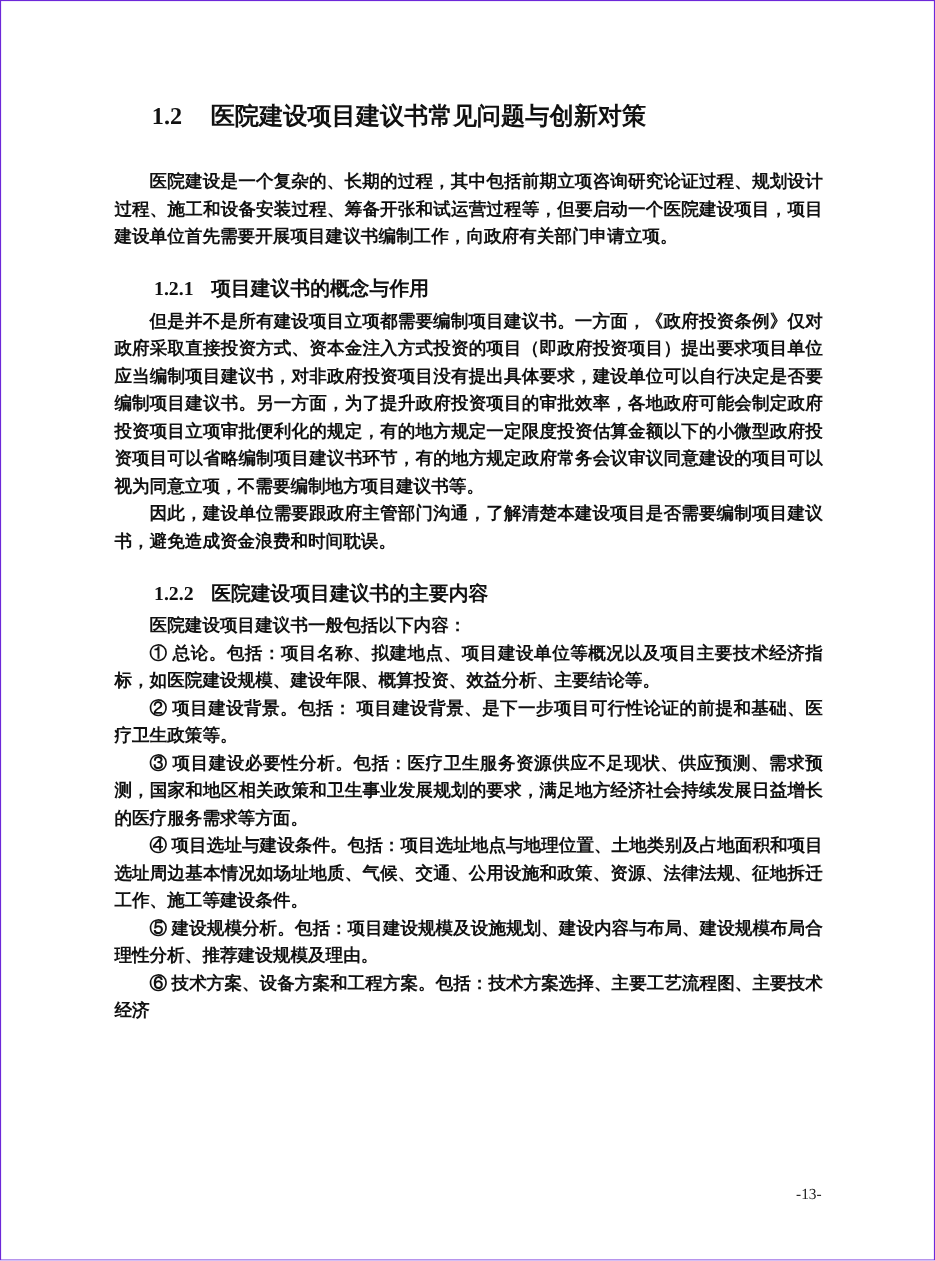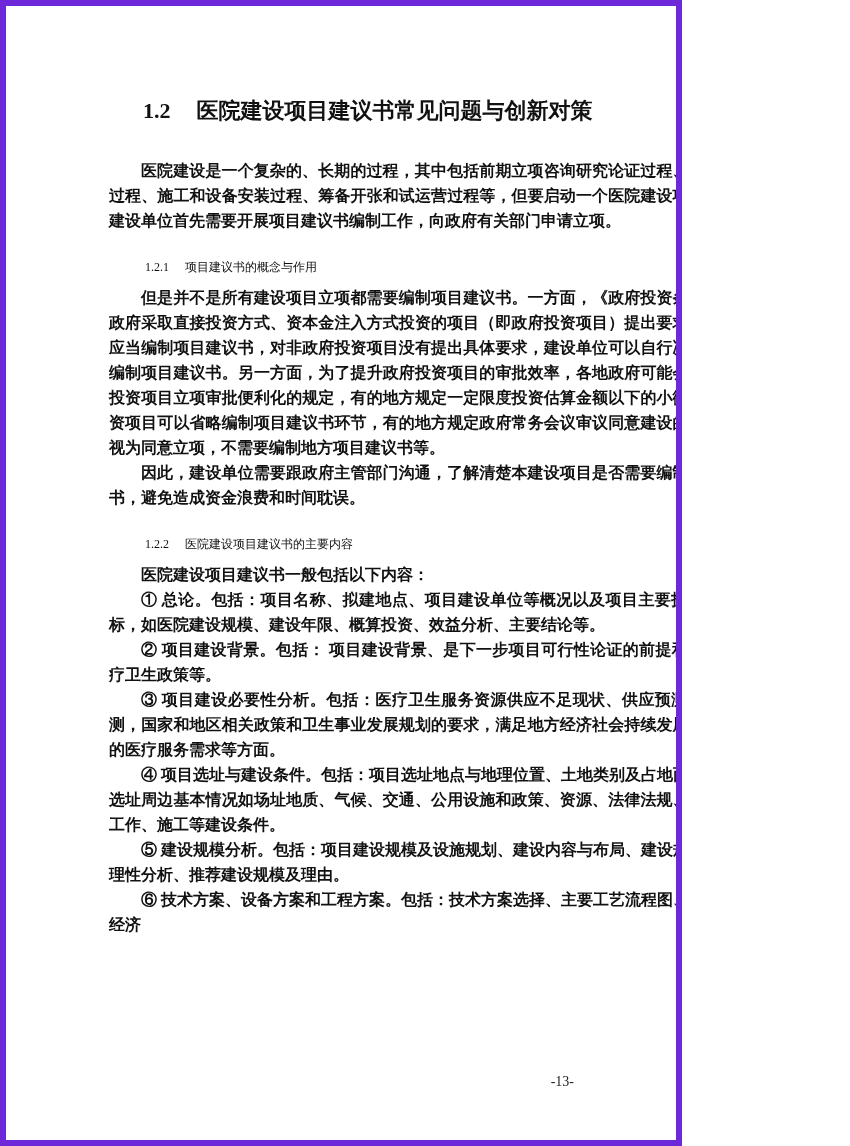--- a/index.html
+++ b/index.html
@@ -2,25 +2,25 @@
 <html><head>
 <meta charset="utf-8">
 <style>
   html, body {
     margin: 0;
     padding: 0;
     background: #ffffff;
   }
   .page {
     position: relative;
-    width: 682px;
+    width: 850px;
     height: 1146px;
     background: #ffffff;
     box-sizing: border-box;
-    border: 6px solid #6d28d9;
+    border: 1px solid #6d28d9;
     font-family: "Liberation Serif", "DejaVu Serif", serif;
     color: #111111;
     overflow: hidden;
     padding-left: 24px;
   }
   .content {
     position: absolute;
     left: 103px;
     top: 0;
     width: 644px;
@@ -30,23 +30,23 @@
     font-size: 22px;
     line-height: 30px;
     font-weight: bold;
     white-space: nowrap;
   }
   .h1 .sec-num {
     margin-right: 26px;
   }
   .h2 {
     margin: 22px 0 5px 36px;
-    font-size: 12px;
+    font-size: 18px;
     line-height: 25px;
-    font-weight: normal;
+    font-weight: bold;
     white-space: nowrap;
   }
   .h2 .sec-num {
     margin-right: 16px;
   }
   p.body {
     margin: 0;
     font-size: 16px;
     line-height: 25px;
     text-align: justify;

